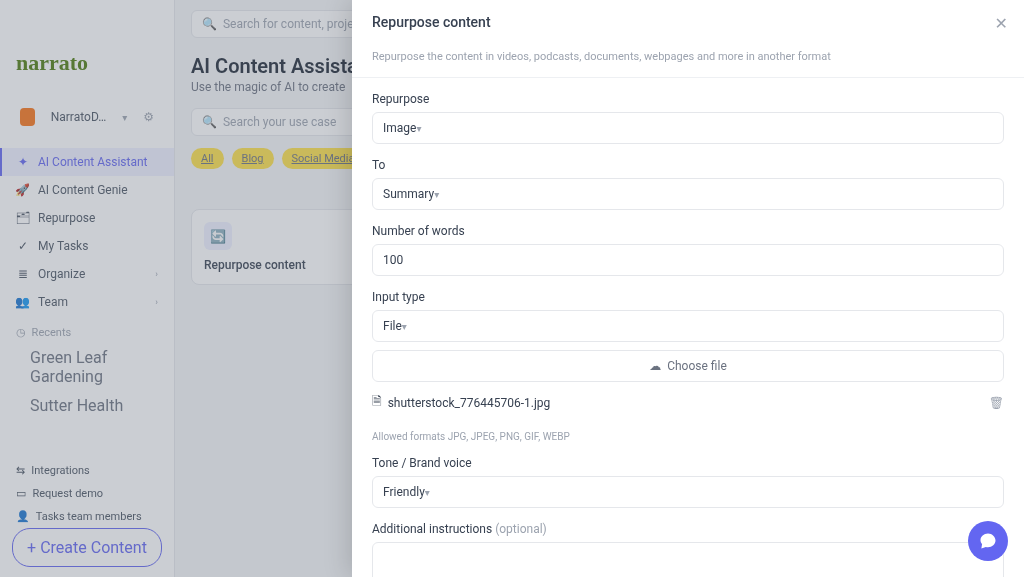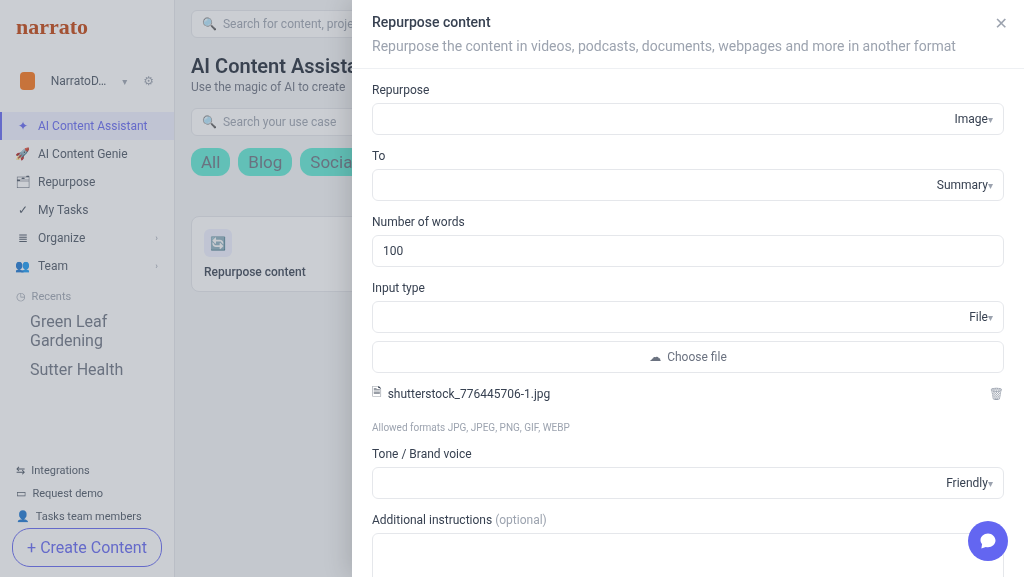--- a/index.html
+++ b/index.html
@@ -1,19 +1,19 @@
 <!DOCTYPE html>
 <html><head>
 <meta charset="utf-8">
 <style>
 * { box-sizing: border-box; margin: 0; padding: 0; font-family: -apple-system, BlinkMacSystemFont, "Segoe UI", Roboto, sans-serif; }
 body { width: 1024px; height: 577px; overflow: hidden; background: #f5f6f8; position: relative; color: #2d3748; }
 
 .sidebar { position: absolute; left: 0; top: 0; width: 175px; height: 577px; background: #fff; border-right: 1px solid #e5e7eb; padding: 10px 0; }
-.logo { font-family: cursive; font-weight: 700; font-size: 22px; color: #c2410c; padding: 4px 16px 10px; }
+.logo { font-family: cursive; font-weight: 700; font-size: 22px; color: #4d7c0f; padding: 4px 16px 10px; margin-top: 36px; }
 .workspace { display:flex; align-items:center; gap:16px; padding:6px 12px; margin: 16px 8px; border-radius:6px; font-size:12px; color:#4b5563;}
 .workspace .avatar{width:18px;height:18px;background:#f97316;border-radius:4px;}
 .workspace .chev{margin-left:auto;color:#9ca3af;font-size:10px;}
 .workspace .gear{color:#9ca3af;}
 .nav { margin-top: 8px; }
 .nav-item { display:flex; align-items:center; gap:8px; padding:7px 16px; font-size:12px; color:#4b5563; cursor:pointer; }
 .nav-item.active { color:#6366f1; background:#eef0ff; border-left:2px solid #6366f1; padding-left:14px;}
 .nav-item .ico { width:14px; display:inline-flex; justify-content:center; }
 .nav-item .caret { margin-left:auto; color:#9ca3af; font-size:9px; }
 .section-label { font-size:11px; color:#9ca3af; padding:10px 16px 4px; display:flex; align-items:center; gap:6px;}
@@ -23,39 +23,39 @@
 .sb-link { font-size:11px; color:#4b5563; padding:5px 4px; display:flex; gap:6px; align-items:center; }
 .create-btn { margin-top:0; width:100%; border:1px solid #6366f1; color:#6366f1; background:transparent; border-radius:18px; padding:9px 0; font-size:16px; cursor:pointer;}
 
 .main { position:absolute; left:175px; top:0; right:0; height:577px; padding:0; }
 .topbar { padding:10px 16px; }
 .search-global { width:100%; background:#fff; border:1px solid #e5e7eb; border-radius:6px; padding:6px 10px; font-size:12px; color:#9ca3af; display:flex; align-items:center; gap:6px;}
 .page-title { font-size:20px; font-weight:600; color:#1f2937; padding:6px 16px 2px;}
 .page-sub { font-size:12px; color:#6b7280; padding:0 16px 14px;}
 .search-uc { margin:0 16px 12px; background:#fff; border:1px solid #e5e7eb; border-radius:6px; padding:6px 10px; font-size:12px; color:#9ca3af; display:flex; align-items:center; gap:6px; width:300px;}
 .chips { padding:0 16px; display:flex; gap:8px; }
-.chip { background:#5eead4; color:#6b7280; font-size:17px; padding:4px 10px; border-radius:12px; }
+.chip { background:#fde047; color:#6b7280; font-size:11px; padding:4px 10px; border-radius:12px;text-decoration:underline; }
 .card { margin:40px 16px; background:#fff; border:1px solid #e5e7eb; border-radius:8px; width:170px; padding:12px; }
 .card-ico { width:28px; height:28px; background:#eef0ff; border-radius:6px; display:flex; align-items:center; justify-content:center; color:#6366f1; font-size:13px;}
 .card-title { font-size:12px; font-weight:500; color:#374151; margin-top:8px;}
 .card-desc { font-size:10px; color:#9ca3af; margin-top:4px; line-height:1.3;}
 
 .scrim { position:absolute; inset:0; background:rgba(107,114,128,0.35); }
 
 .modal { position:absolute; top:0; right:0; bottom:0; width:672px; background:#fff; box-shadow:-4px 0 24px rgba(0,0,0,0.15); display:flex; flex-direction:column; }
 .modal-header { padding:14px 20px; border-bottom:1px solid #eef0f3; position:relative;}
 .modal-title { font-size:14px; font-weight:500; color:#374151;}
-.modal-sub { font-size:14px; color:#9ca3af; margin-top:8px;}
+.modal-sub { font-size:11px; color:#9ca3af; margin-top:20px;}
 .modal-close { position:absolute; top:14px; right:16px; color:#9ca3af; font-size:16px; cursor:pointer; background:none; border:none;}
 .modal-body { padding:14px 20px 4px; flex:1; overflow:auto; font-size:12px;}
 .field { margin-bottom:14px; }
 .field-label { font-size:12px; color:#374151; margin-bottom:6px; display:block;}
 .field-label .opt { color:#9ca3af; font-weight:400;}
 .select, .input, .textarea { width:100%; border:1px solid #e5e7eb; border-radius:6px; padding:8px 10px; font-size:12px; color:#374151; background:#fff; }
-.select { display:flex; justify-content:flex-end; align-items:center; cursor:pointer;}
+.select { display:flex; justify-content:flex-start; align-items:center; cursor:pointer;}
 .select .arr { color:#9ca3af; font-size:10px;}
 .textarea { height:70px; resize:both; }
 .choose-file { width:100%; border:1px solid #e5e7eb; border-radius:6px; padding:8px; font-size:12px; color:#6b7280; background:#fff; display:flex; justify-content:center; gap:6px; align-items:center; cursor:pointer; margin-top:8px;}
 .file-row { display:flex; align-items:center; gap:6px; margin-top:10px; font-size:12px; color:#374151;}
 .file-row .del { margin-left:auto; color:#9ca3af; cursor:pointer;}
 .hint { font-size:10px; color:#9ca3af; margin-top:18px;}
 
 .chat-bubble { position:absolute; bottom:16px; right:16px; width:40px; height:40px; background:#6366f1; border-radius:50%; display:flex; align-items:center; justify-content:center;}
 .chat-bubble svg { width:20px; height:20px; fill:#fff;}
 </style>

